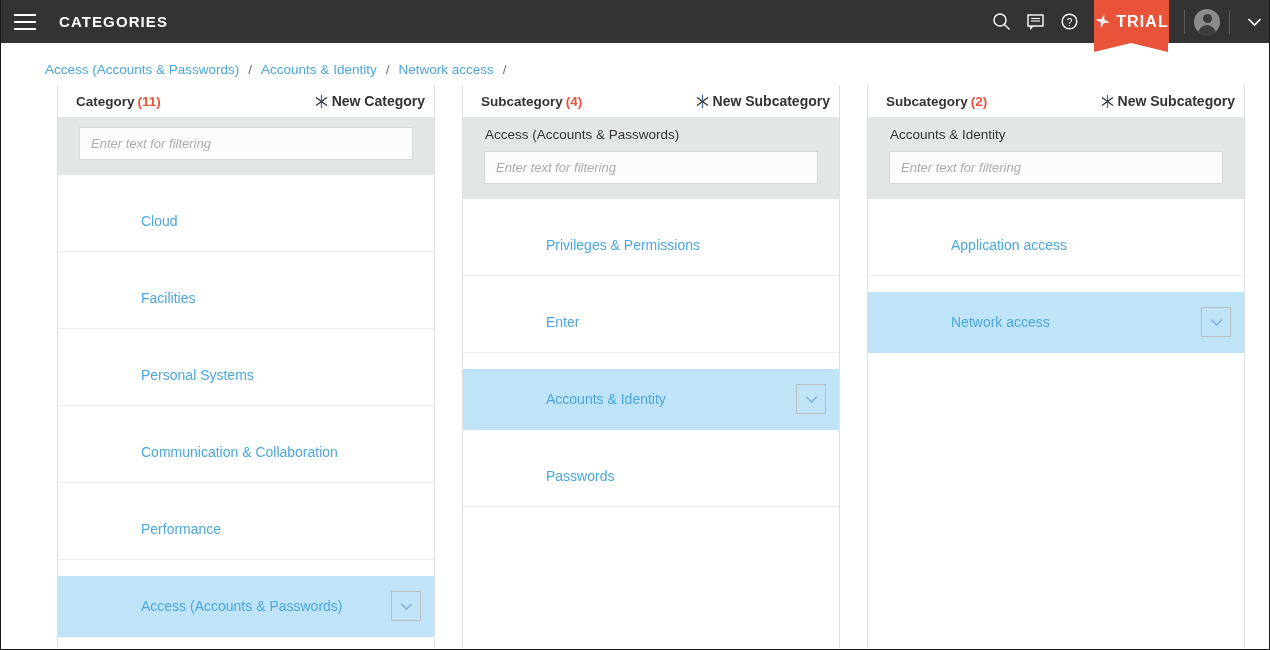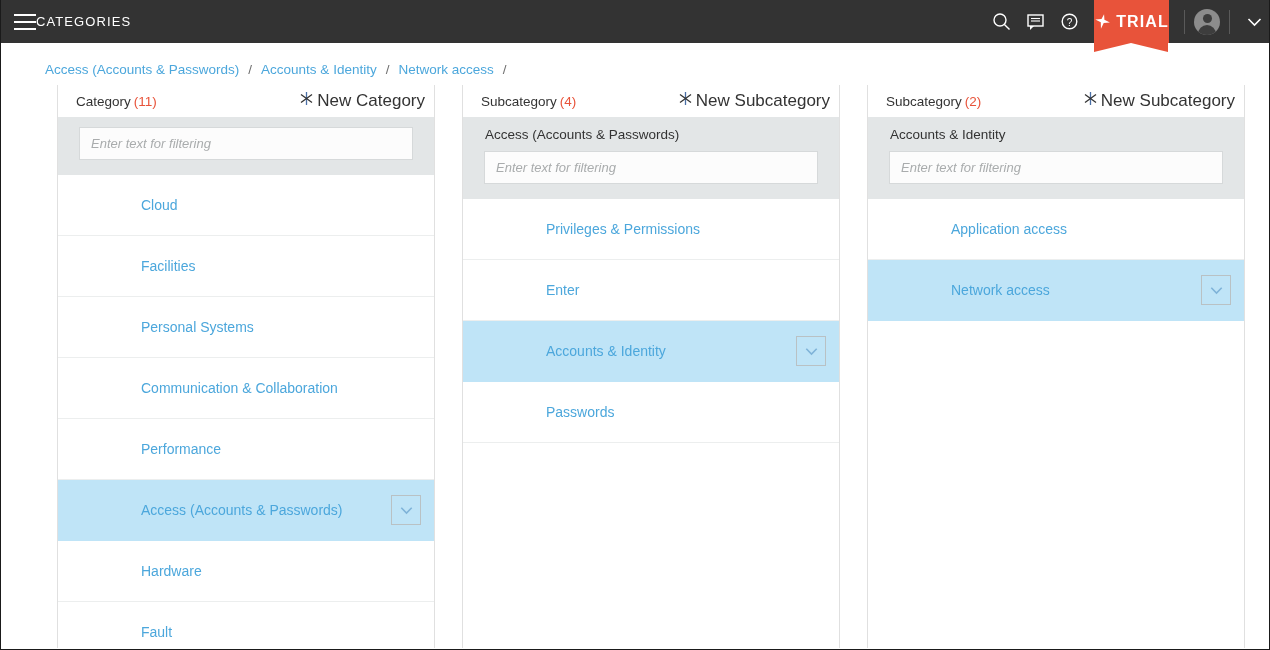--- a/index.html
+++ b/index.html
@@ -35,23 +35,24 @@
     flex: none;
   }
   .hamburger span {
     display: block;
     height: 2px;
     width: 100%;
     background: #ffffff;
   }
   .app-title {
     color: #ffffff;
-    font-size: 13px;
+    font-size: 15px;
     letter-spacing: 1.1px;
-    font-weight: 400;
+    margin-left: 23px;
+    font-weight: 700;
     white-space: nowrap;
   }
   .topbar-right {
     position: absolute;
     right: 0;
     top: 0;
     height: 43px;
     display: flex;
     align-items: center;
   }
@@ -174,38 +175,39 @@
     overflow: hidden;
     flex: none;
   }
   .panel-head {
     height: 32px;
     display: flex;
     align-items: center;
     justify-content: space-between;
     padding: 0 9px 0 18px;
     background: #ffffff;
+    font-weight: bold;
   }
   .panel-title {
     font-size: 13.5px;
     color: #333333;
     white-space: nowrap;
   }
   .panel-count {
     color: #e8533a;
     font-size: 13.5px;
     margin-left: 3px;
   }
   .new-btn {
     display: flex;
-    align-items: flex-start;
+    align-items: flex-end;
     gap: 3px;
     cursor: pointer;
     color: #333333;
-    font-size: 17px;
+    font-size: 14px;
     white-space: nowrap;
   }
   .filter-zone {
     background: #e3e6e7;
     padding: 10px 21px 15px 21px;
   }
   .parent-label {
     font-size: 13.5px;
     color: #333333;
     margin-bottom: 9px;
@@ -233,20 +235,21 @@
   }
   .list-item {
     height: 61px;
     display: flex;
     align-items: center;
     justify-content: space-between;
     padding: 0 13px 0 83px;
     border-bottom: 1px solid #eceeee;
     cursor: pointer;
     background: #ffffff;
+    margin-top: 16px;
   }
   .list-item.selected {
     background: #bfe4f7;
     border-bottom-color: #bfe4f7;
   }
   .item-label {
     font-size: 14px;
     color: #4ca7dc;
     white-space: nowrap;
   }

